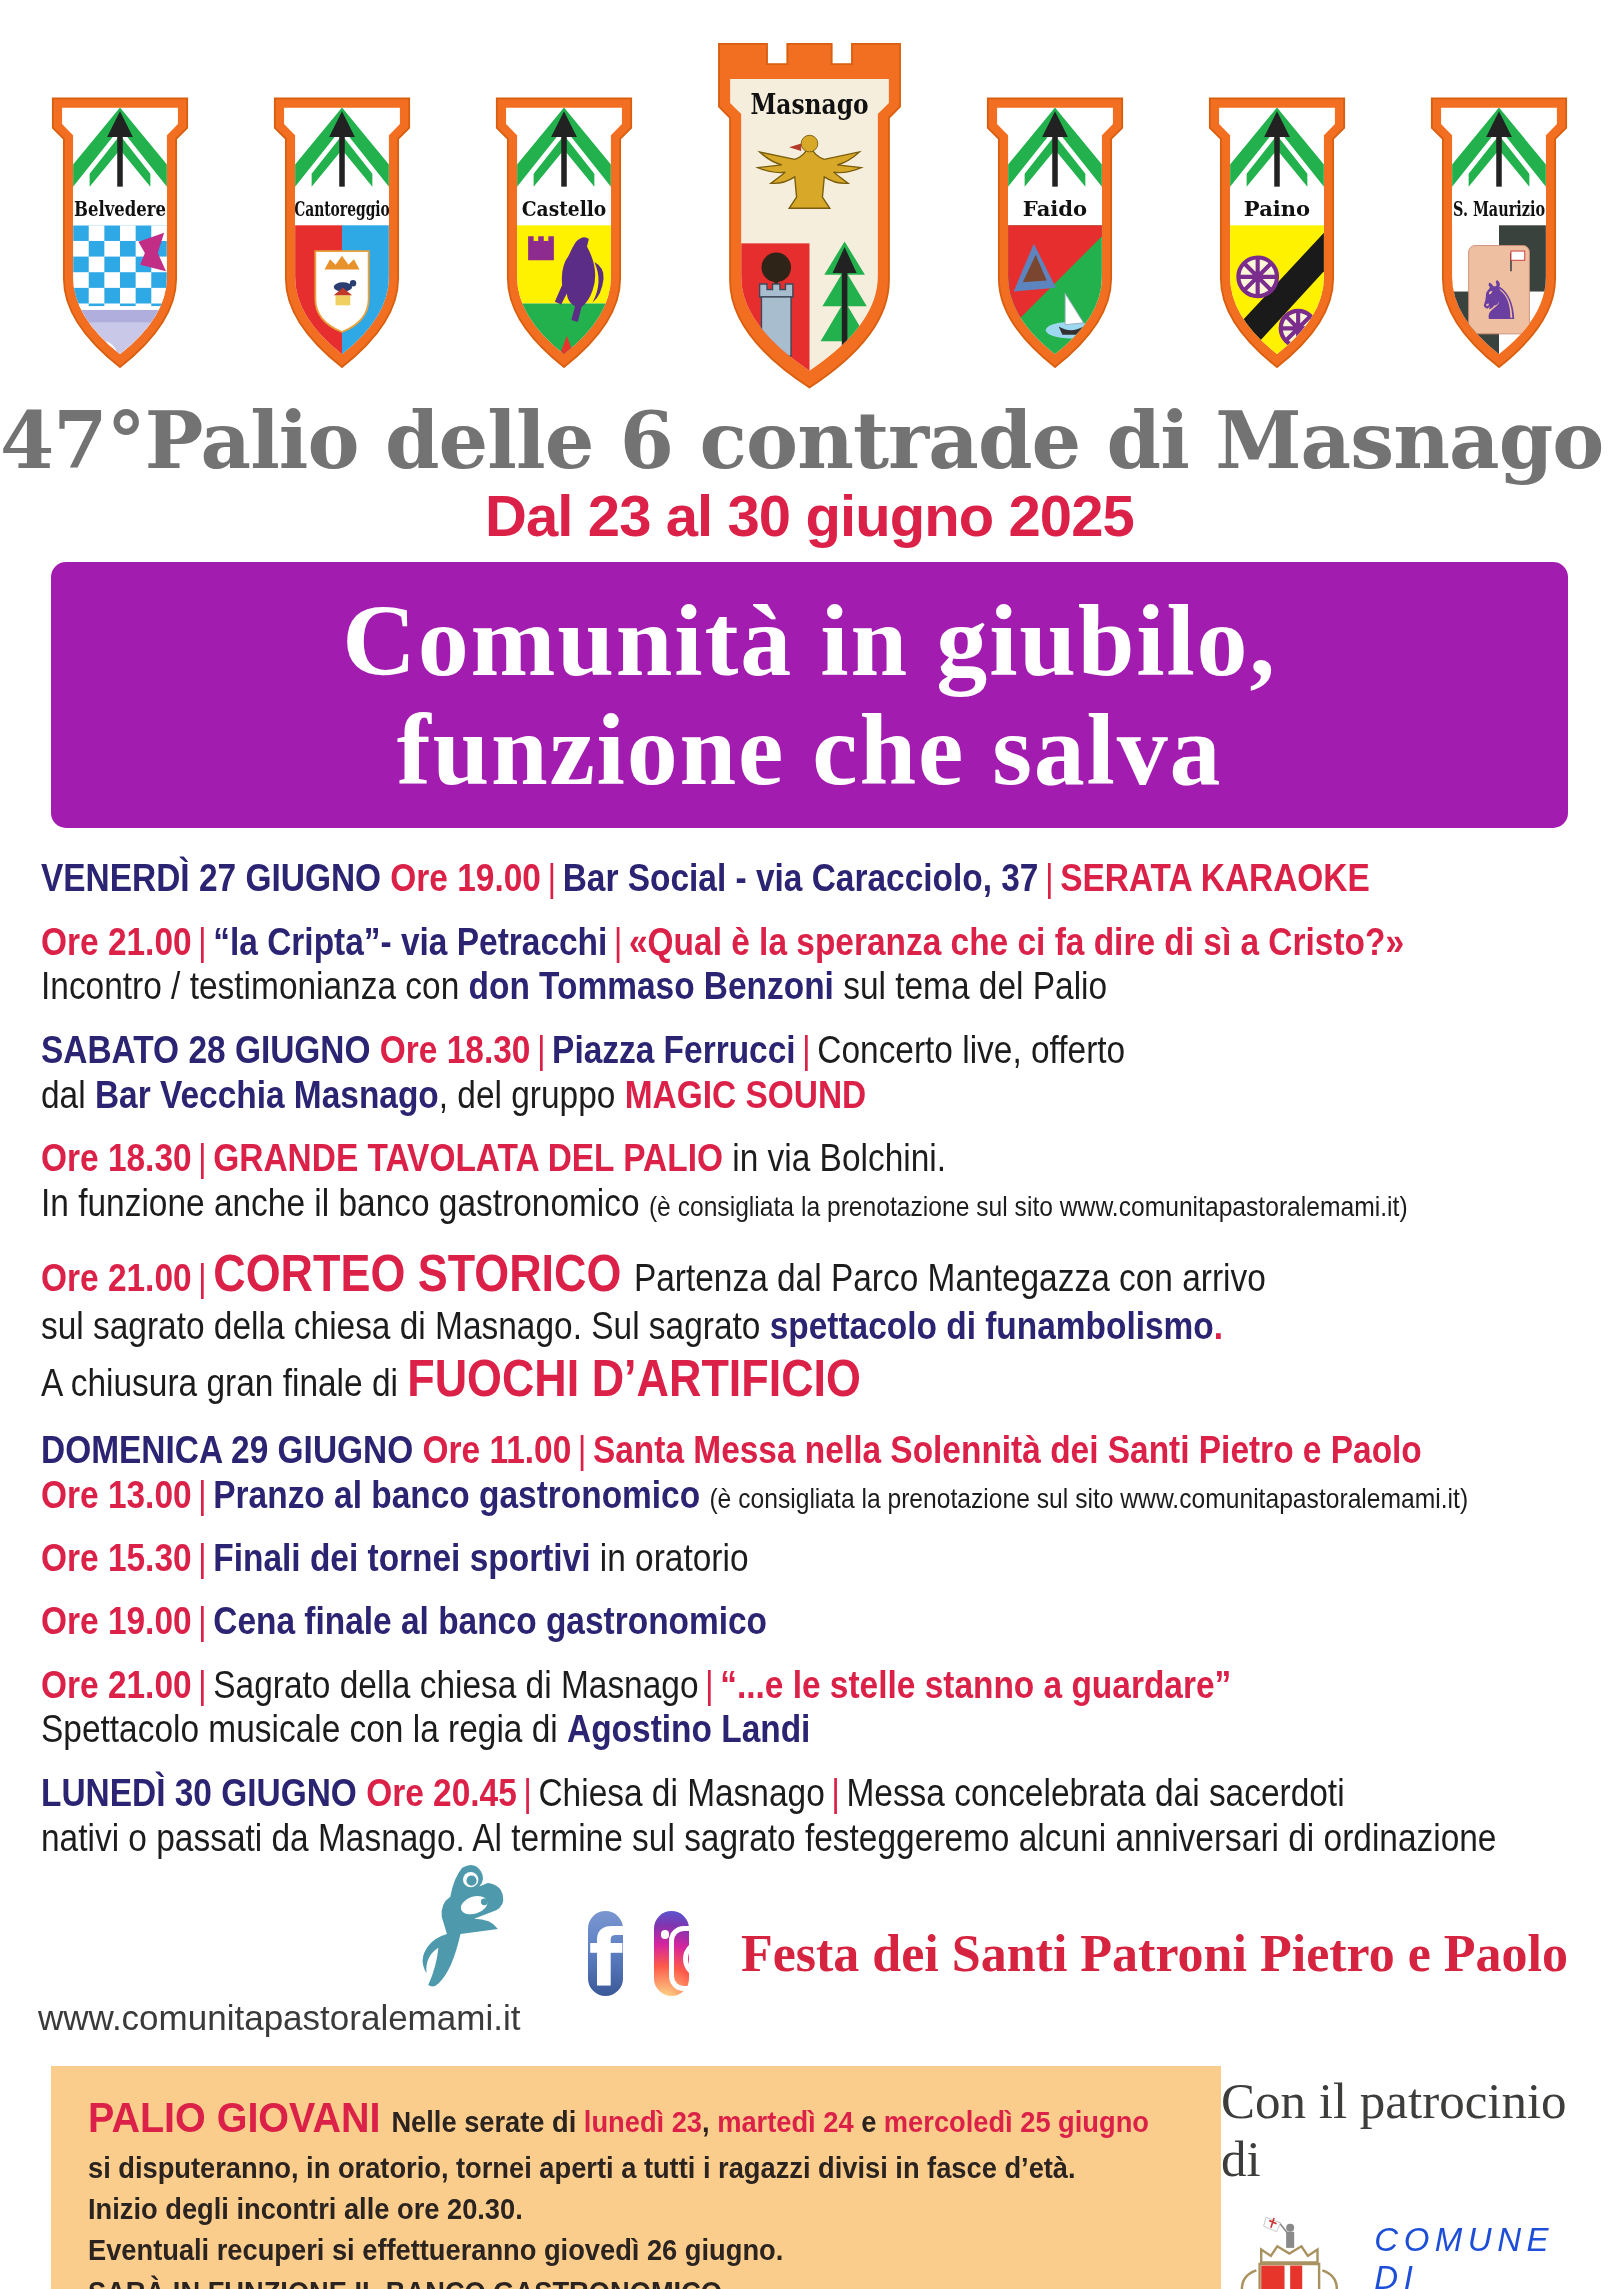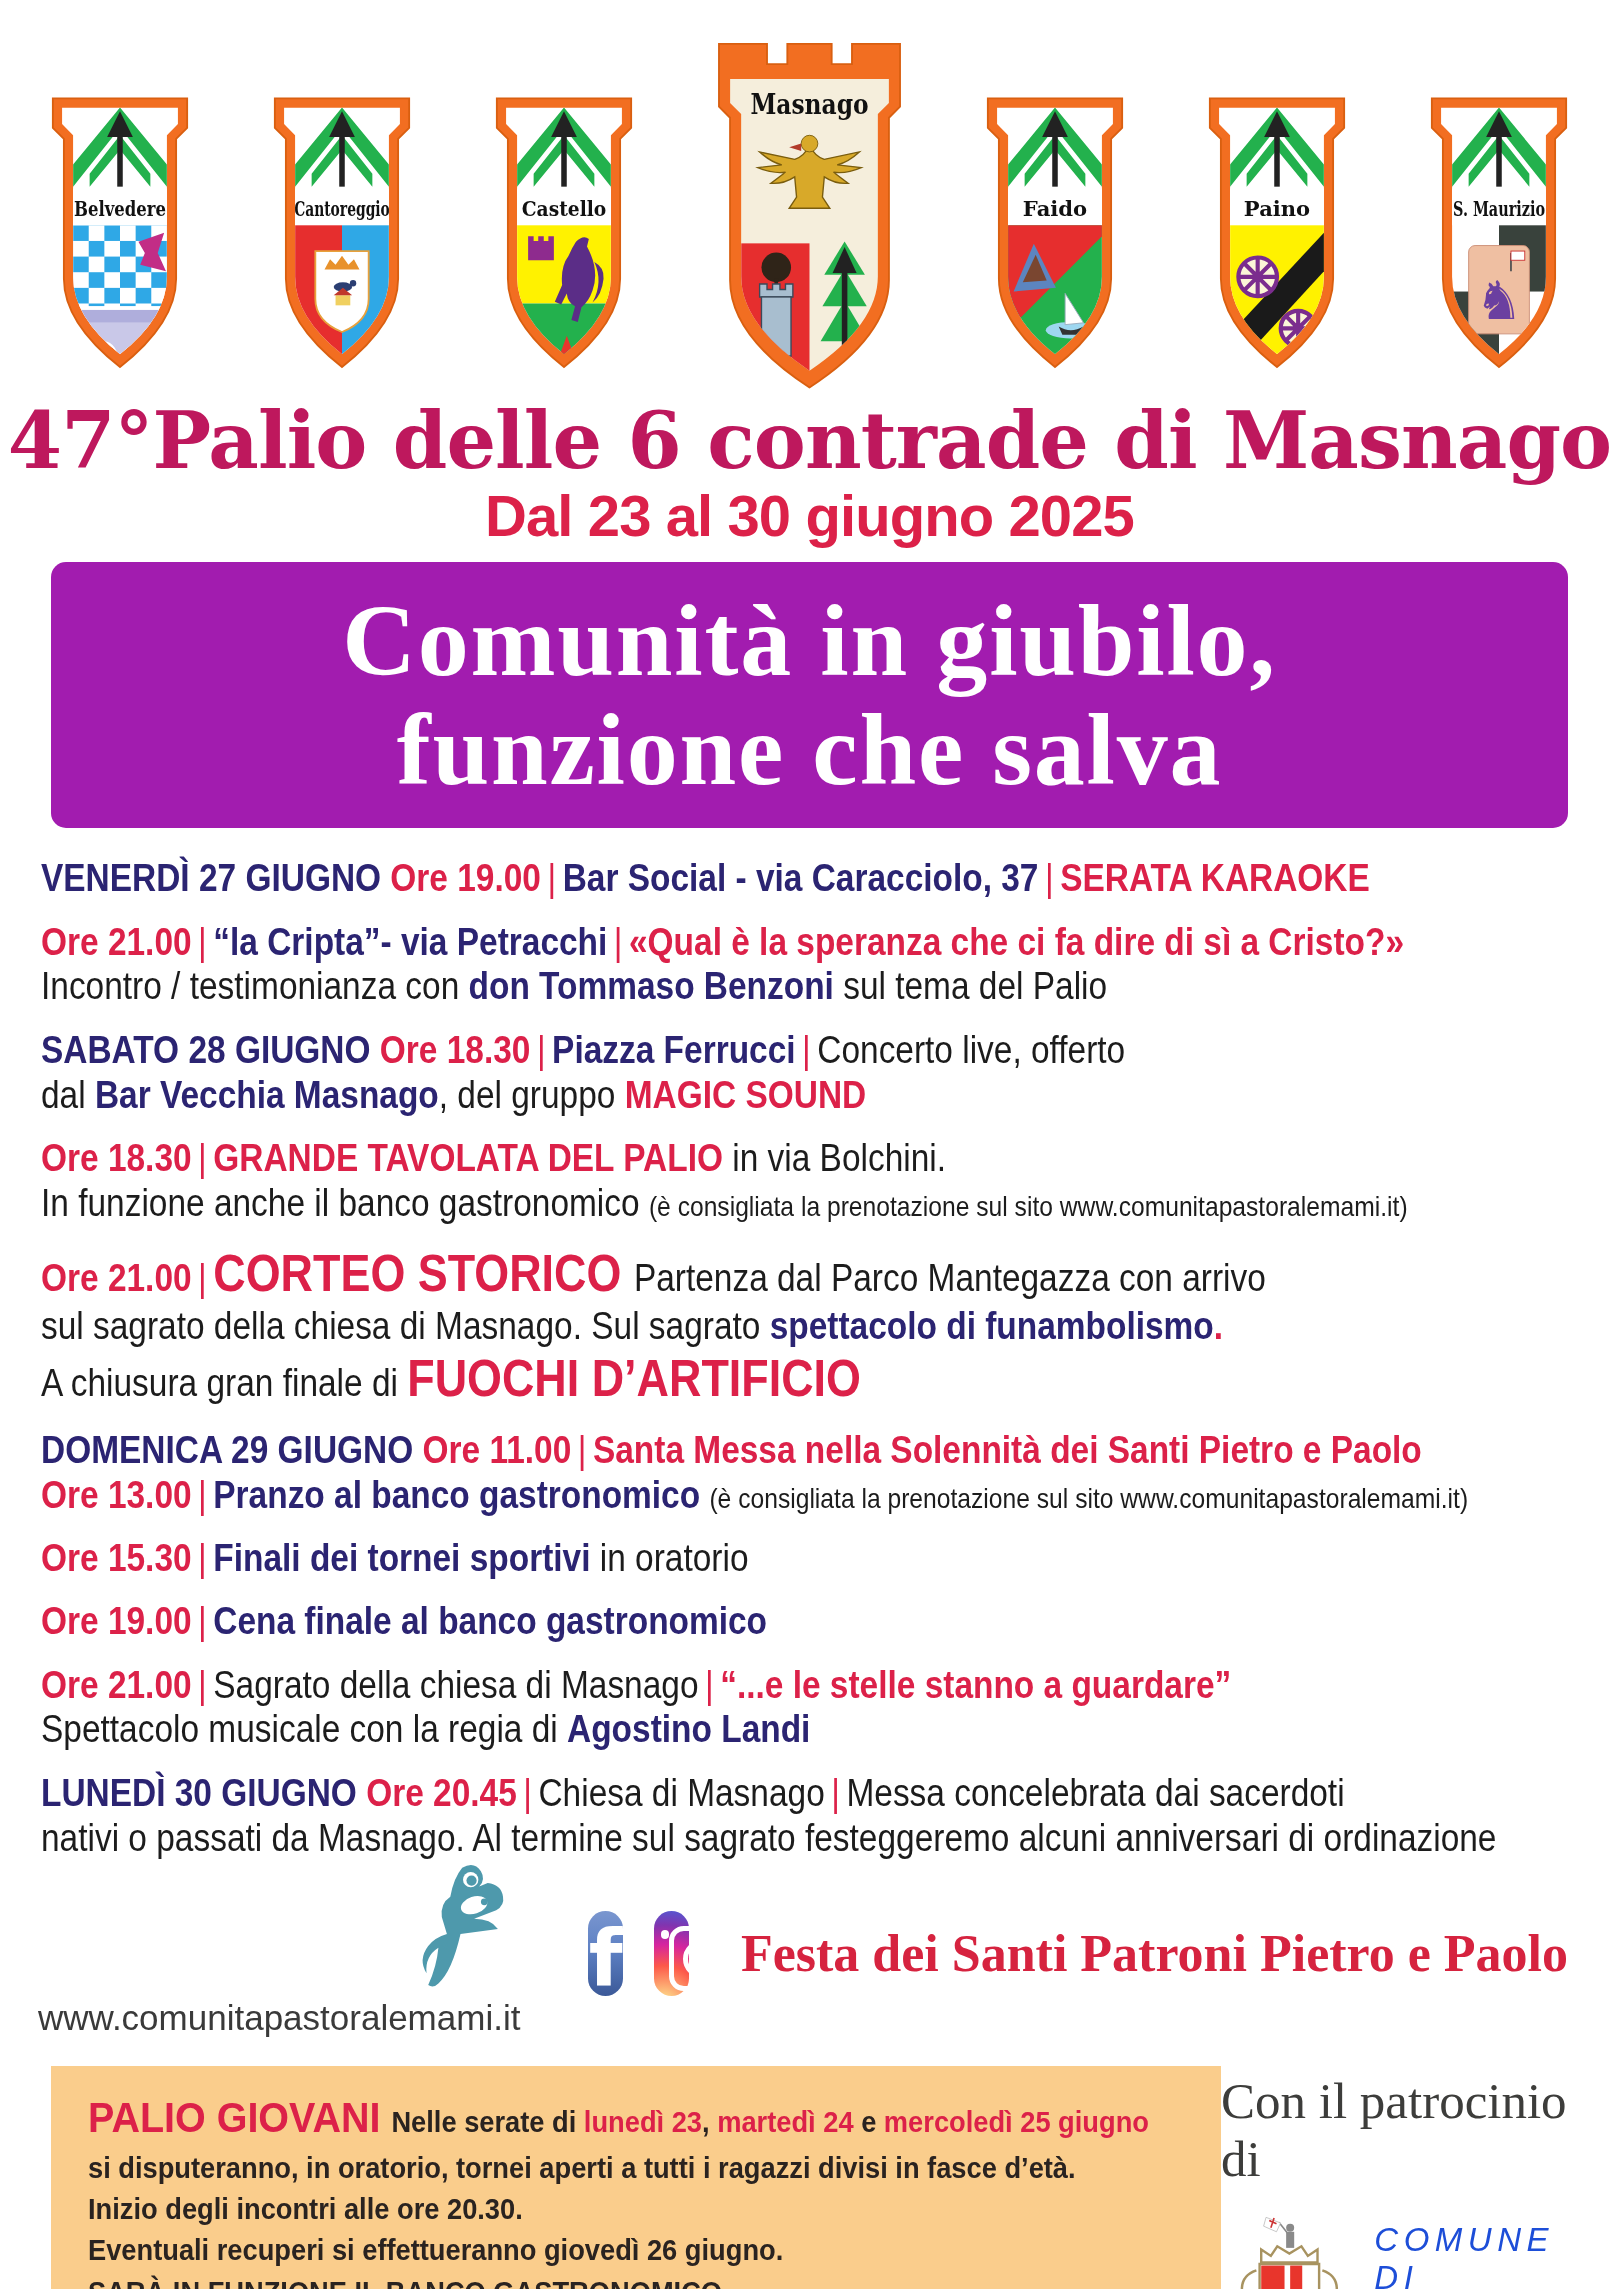--- a/index.html
+++ b/index.html
@@ -5,22 +5,22 @@
   html,body{margin:0;padding:0;}
   body{width:1619px;height:2290px;background:#fff;font-family:"Liberation Sans",sans-serif;
        position:relative;overflow:hidden;}
 
   
   .crest-row{display:flex;justify-content:space-between;align-items:flex-start;padding:42px 51px 0;}
   .crest-std{margin-top:54px;}
   .c-name{font-family:"DejaVu Serif",serif;font-weight:bold;fill:#111;}
 
   
-  .main-title{margin-top:7.4px;text-align:center;font-family:"DejaVu Serif",serif;font-weight:bold;
-      font-size:78px;line-height:1.05;color:#be185d;letter-spacing:-0.9px;white-space:nowrap;}
+  .main-title{margin-top:7.4px;font-family:"DejaVu Serif",serif;font-weight:bold;
+      font-size:78px;line-height:1.05;color:#737373;letter-spacing:-0.9px;white-space:nowrap;}
   .date-subtitle{margin-top:0;text-align:center;font-weight:bold;font-size:58px;color:#DC2149;letter-spacing:-0.9px;}
 
   
   .theme-banner{margin:13px 51px 0;background:#a21caf;height:266px;display:flex;flex-direction:column;
       justify-content:center;align-items:center;border-radius:15px;}
   .theme-banner div{font-family:"Liberation Serif",serif;font-weight:bold;color:#fff;
       font-size:102px;line-height:1.07;letter-spacing:1.8px;white-space:nowrap;}
 
   
   .schedule{padding:28px 41px 0;}

